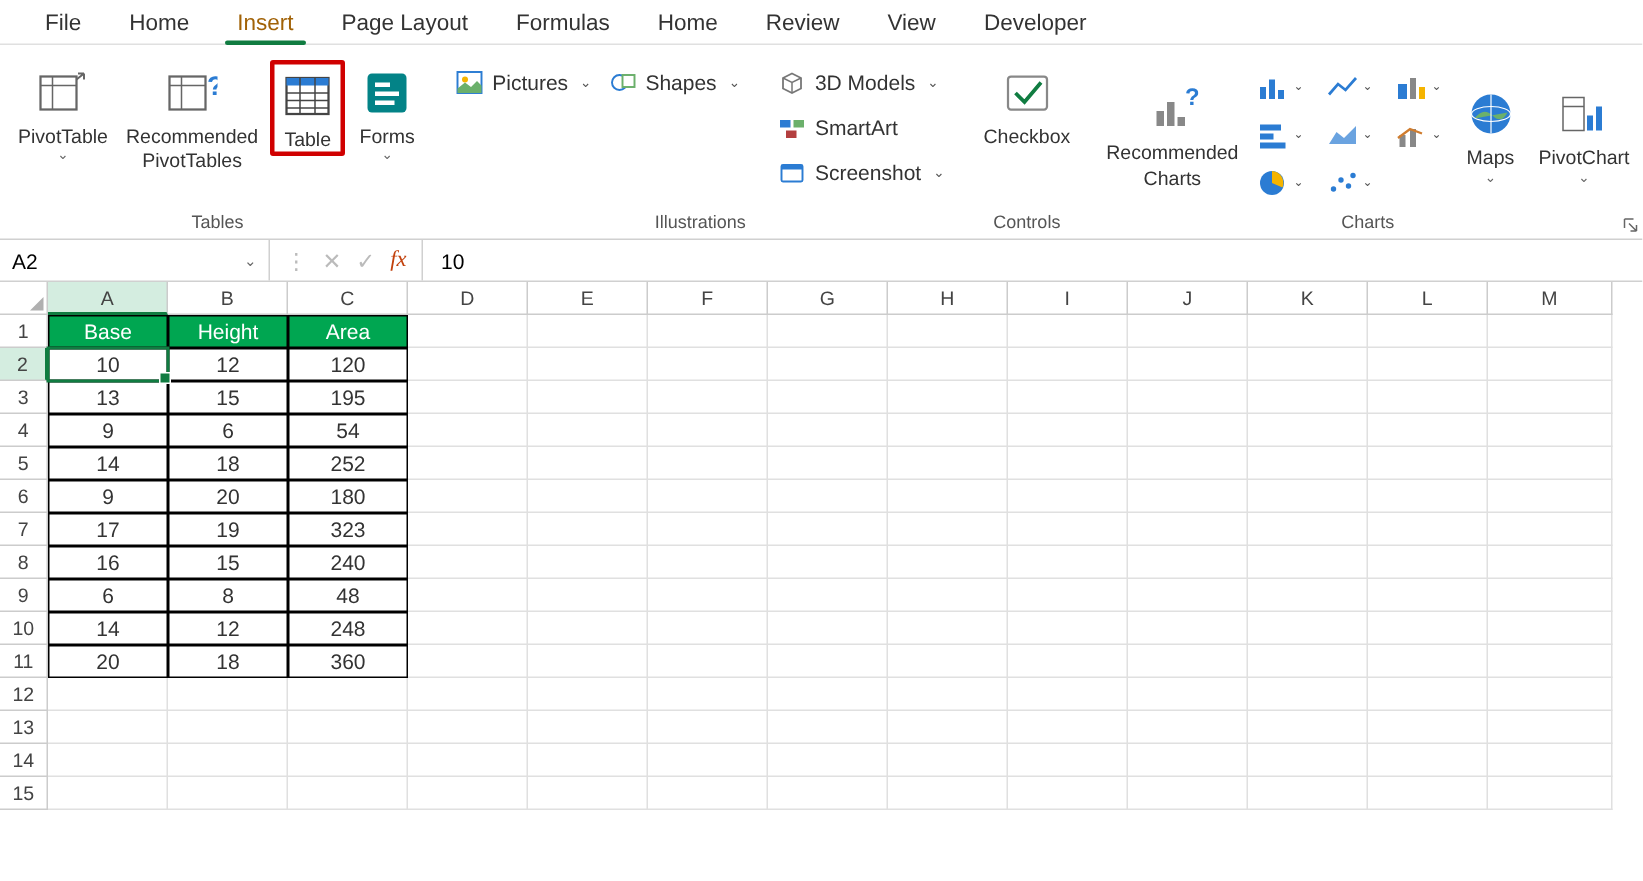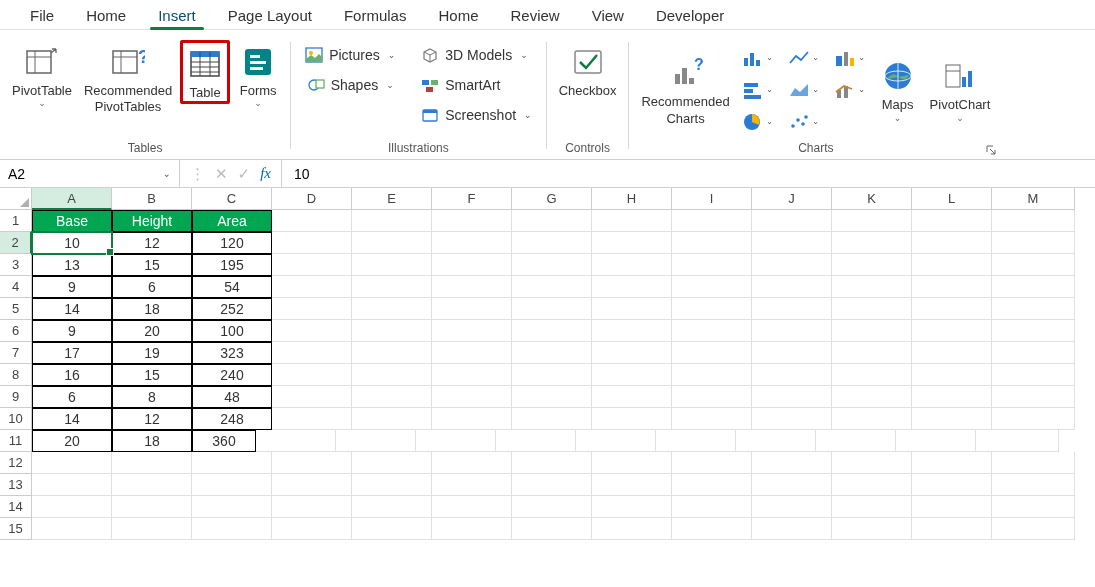--- a/index.html
+++ b/index.html
@@ -1,21 +1,21 @@
 <!DOCTYPE html>
 <html><head>
 <meta charset="utf-8">
 <style>
   * { box-sizing: border-box; margin: 0; padding: 0; font-family: "Segoe UI", Arial, sans-serif; }
   body { background: #fff; width: 1095px; height: 587px; overflow: hidden; font-size: 14px; color: #333; user-select: none; }
 
   
   .tabs { display: flex; align-items: flex-end; height: 30px; padding-left: 14px; gap: 0; border-bottom: 1px solid #e0e0e0; }
   .tab { padding: 4px 16px 5px; font-size: 15px; cursor: pointer; position: relative; }
-  .tab.active { color: #0c4a6e; font-weight: 500; }
+  .tab.active { color: #a16207; font-weight: 500; }
   .tab.active::after { content: ""; position: absolute; left: 8px; right: 8px; bottom: -1px; height: 3px; background: #107c41; border-radius: 2px; }
 
   
   .ribbon { display: flex; height: 130px; border-bottom: 1px solid #d0d0d0; background: #fff; position: relative; }
   .group { display: flex; flex-direction: column; align-items: center; justify-content: flex-end; padding: 4px 8px 2px; position: relative; }
   .group-sep { width: 1px; background: #d8d8d8; margin: 12px 0 10px; }
   .group-label { font-size: 12px; color: #555; height: 18px; display: flex; align-items: center; }
   .group-body { flex: 1; display: flex; align-items: flex-start; gap: 4px; padding-top: 6px; }
 
   .big-btn { display: flex; flex-direction: column; align-items: center; justify-content: flex-start; min-width: 48px; padding: 2px 4px; cursor: pointer; text-align: center; }
@@ -37,21 +37,21 @@
   .launcher { position: absolute; right: 4px; bottom: 2px; width: 14px; height: 14px; cursor: pointer; }
   .launcher svg { width: 14px; height: 14px; }
 
   
   .formula-bar { display: flex; align-items: center; height: 28px; border-bottom: 1px solid #d0d0d0; }
   .name-box { width: 180px; display: flex; align-items: center; justify-content: space-between; padding: 0 8px; border-right: 1px solid #d0d0d0; height: 100%; }
   .name-box input { border: none; outline: none; font-size: 14px; width: 60px; }
   .name-box .dd { font-size: 10px; color: #666; cursor: pointer; }
   .fx-icons { display: flex; align-items: center; gap: 10px; padding: 0 10px; color: #888; border-right: 1px solid #d0d0d0; height:100%; }
   .fx-icons span { cursor: pointer; font-size: 15px; }
-  .fx-icons .fx { font-style: italic; font-family: "Times New Roman", serif; color: #0369a1; }
+  .fx-icons .fx { font-style: italic; font-family: "Times New Roman", serif; color: #c2410c; }
   .formula-input { flex: 1; padding: 0 12px; }
   .formula-input input { border: none; outline: none; width: 100%; font-size: 14px; }
 
   
   .grid-area { position: relative; overflow: hidden; }
   .select-all { position: absolute; left: 0; top: 0; width: 32px; height: 22px; background: #fff; border-right: 1px solid #ccc; border-bottom: 1px solid #ccc; cursor: pointer; }
   .select-all::after { content:""; position:absolute; right:2px; bottom:2px; width:0; height:0; border-right:9px solid #b0b0b0; border-top:9px solid transparent; }
 
   .col-headers { position: absolute; left: 32px; top: 0; right: 0; height: 22px; display: flex; }
   .col-h { border-right: 1px solid #ccc; border-bottom: 1px solid #ccc; text-align: center; font-size: 13px; color: #444; line-height: 22px; background: #fff; cursor: pointer; }
@@ -139,21 +139,21 @@
         <span class="chev">⌄</span>
       </div>
     </div>
     <div class="group-label">Tables</div>
   </div>
 
   <div class="group-sep"></div>
 
   <div class="group">
     <div class="group-body" style="flex-direction:row; align-items:flex-start;">
-      <div style="display:flex; flex-direction:column;align-items:center;">
+      <div style="display:flex; align-items:center;">
         <div class="small-row">
           <span class="sm-ico">
               <svg width="18" height="16">
                 <rect x="1" y="1" width="16" height="14" fill="none" stroke="#2b7cd3" stroke-width="1.3"></rect>
                 <circle cx="6" cy="6" r="2" fill="#f5b400"></circle>
                 <path d="M1 12 L6 8 L10 11 L14 7 L17 10 V15 H1 Z" fill="#6bb06b"></path>
               </svg>
             </span>
           <span>Pictures</span>
           <span class="chev">⌄</span>
@@ -455,21 +455,21 @@
         <div class="cell" style="width: 80px;"></div>
         <div class="cell" style="width: 80px;"></div>
         <div class="cell" style="width: 80px;"></div>
         <div class="cell" style="width: 80px;"></div>
         <div class="cell" style="width: 80px;"></div>
         <div class="cell" style="width: 83px;"></div>
       </div>
       <div class="cell-row">
         <div class="cell tbl-cell" style="width: 80px;">9</div>
         <div class="cell tbl-cell" style="width: 80px;">20</div>
-        <div class="cell tbl-cell" style="width: 80px;">100</div>
+        <div class="cell tbl-cell" style="width: 80px;">180</div>
         <div class="cell" style="width: 80px;"></div>
         <div class="cell" style="width: 80px;"></div>
         <div class="cell" style="width: 80px;"></div>
         <div class="cell" style="width: 80px;"></div>
         <div class="cell" style="width: 80px;"></div>
         <div class="cell" style="width: 80px;"></div>
         <div class="cell" style="width: 80px;"></div>
         <div class="cell" style="width: 80px;"></div>
         <div class="cell" style="width: 80px;"></div>
         <div class="cell" style="width: 83px;"></div>
@@ -530,21 +530,21 @@
         <div class="cell" style="width: 80px;"></div>
         <div class="cell" style="width: 80px;"></div>
         <div class="cell" style="width: 80px;"></div>
         <div class="cell" style="width: 80px;"></div>
         <div class="cell" style="width: 80px;"></div>
         <div class="cell" style="width: 83px;"></div>
       </div>
       <div class="cell-row">
         <div class="cell tbl-cell" style="width: 80px;">20</div>
         <div class="cell tbl-cell" style="width: 80px;">18</div>
-        <div class="cell tbl-cell" style="width: 64px;">360</div>
+        <div class="cell tbl-cell" style="width: 80px;">360</div>
         <div class="cell" style="width: 80px;"></div>
         <div class="cell" style="width: 80px;"></div>
         <div class="cell" style="width: 80px;"></div>
         <div class="cell" style="width: 80px;"></div>
         <div class="cell" style="width: 80px;"></div>
         <div class="cell" style="width: 80px;"></div>
         <div class="cell" style="width: 80px;"></div>
         <div class="cell" style="width: 80px;"></div>
         <div class="cell" style="width: 80px;"></div>
         <div class="cell" style="width: 83px;"></div>

